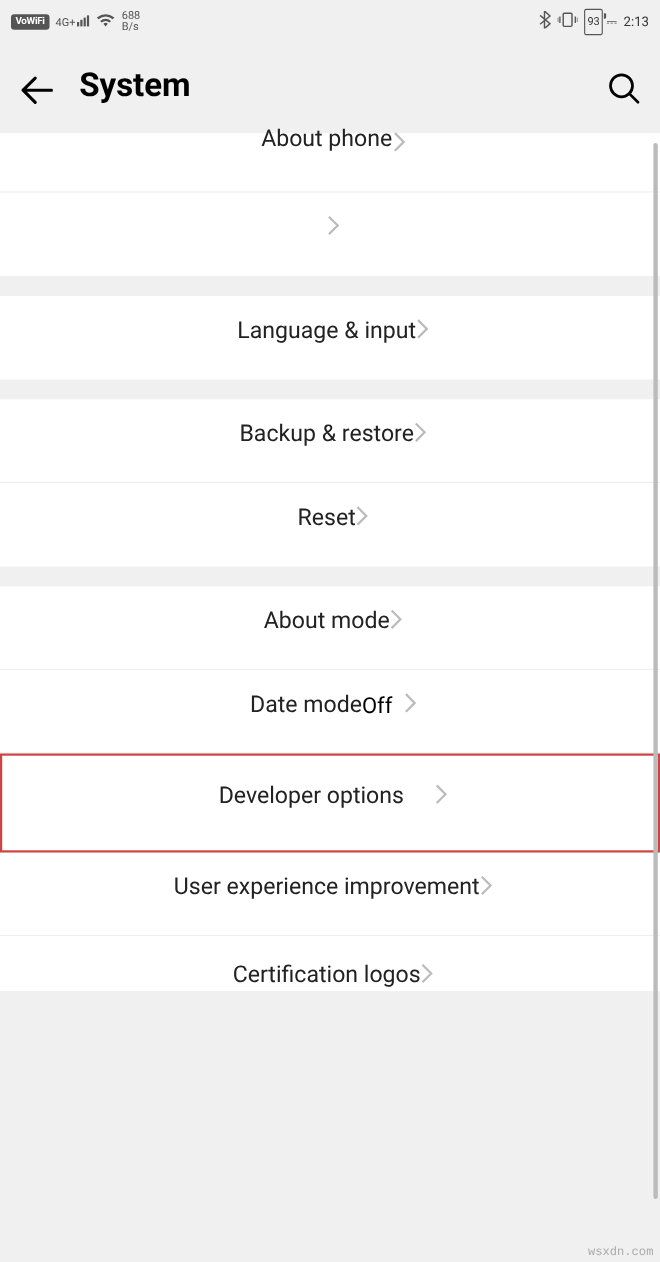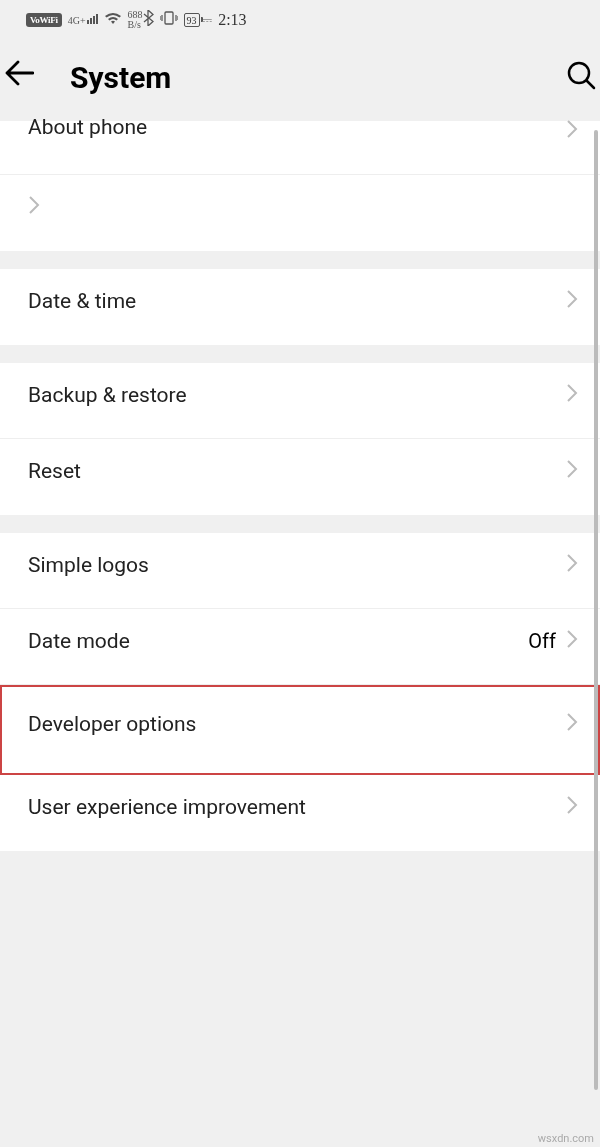--- a/index.html
+++ b/index.html
@@ -10,27 +10,27 @@
     body {
       font-family: -apple-system, BlinkMacSystemFont, "Segoe UI", Roboto, Arial, sans-serif;
       background: #f0f0f0;
       width: 600px;
       height: 1147px;
       position: relative;
       overflow: hidden;
     }
     .status-bar {
       display: flex;
-      align-items: center;
-      padding: 8px 26px 4px;
+      justify-content: space-between;
+      align-items: center;
+      padding: 8px 10px 4px;
       font-size: 14px;
       color: #333;
       background: #f0f0f0;
       height: 36px;
-      font-family: Liberation Serif, serif;
     }
     .status-left {
       display: flex;
       align-items: center;
       gap: 6px;
     }
     .status-right {
       display: flex;
       align-items: center;
       gap: 6px;
@@ -84,44 +84,44 @@
       font-size: 14px;
       color: #555;
     }
     .battery {
       display: inline-flex;
       align-items: center;
       border: 1.5px solid #555;
       border-radius: 2px;
       padding: 0 2px;
       font-size: 10px;
-      height: 14px;
+      height: 24px;
       position: relative;
     }
     .battery::after {
       content: "";
       position: absolute;
       right: -4px;
       top: 3px;
       width: 2px;
       height: 5px;
       background: #555;
       border-radius: 0 1px 1px 0;
     }
     .clock {
-      font-size: 16px;
+      font-size: 12px;
       color: #333;
     }
 
     .header {
       display: flex;
-      align-items: flex-start;
-      padding: 24px 4px 26px;
+      align-items: flex-end;
+      padding: 24px 18px 26px;
       background: #f0f0f0;
-      gap: 36px;
+      gap: 24px;
     }
     .back-arrow {
       font-size: 0;
     }
     .page-title {
       font-size: 30px;
       font-weight: bold;
       color: #000;
       flex: 1;
     }
@@ -133,21 +133,21 @@
       background: #f0f0f0;
       position: relative;
     }
     .section {
       background: #fff;
       margin-bottom: 18px;
     }
     .row {
       display: flex;
       align-items: center;
-      justify-content: space-between;
+      justify-content: center;
       padding: 0 22px 12px 28px;
       height: 76px;
       border-bottom: 1px solid #eee;
       cursor: pointer;
       position: relative;
     }
     .row:last-child {
       border-bottom: none;
     }
     .row-label {
@@ -195,20 +195,21 @@
       height: 960px;
       background: #bbb;
       border-radius: 2px;
     }
     .watermark {
       position: absolute;
       bottom: 2px;
       right: 6px;
       font-size: 11px;
       color: #aaa;
+      font-family: Liberation Mono, monospace;
     }
   </style>
 </head>
 <body>
 
 <div class="status-bar">
   <div class="status-left">
     <span class="vowifi-badge">VoWiFi</span>
     <span class="signal-group">
       <span>4G+</span>
@@ -274,21 +275,21 @@
     <div class="row">
       <span class="chevron"><svg width="12" height="20" viewBox="0 0 12 20">
             <path d="M2 2 L10 10 L2 18" stroke="#bbb" stroke-width="2" fill="none"></path>
           </svg></span>
     </div>
   </div>
 
 
   <div class="section">
     <div class="row">
-      <span class="row-label">Date &amp; time</span>
+      <span class="row-label">Language &amp; input</span>
       <span class="chevron"><svg width="12" height="20" viewBox="0 0 12 20">
             <path d="M2 2 L10 10 L2 18" stroke="#bbb" stroke-width="2" fill="none"></path>
           </svg></span>
     </div>
   </div>
 
   <div class="section">
     <div class="row">
       <span class="row-label">Backup &amp; restore</span>
       <span class="chevron"><svg width="12" height="20" viewBox="0 0 12 20">
@@ -298,21 +299,21 @@
     <div class="row">
       <span class="row-label">Reset</span>
       <span class="chevron"><svg width="12" height="20" viewBox="0 0 12 20">
             <path d="M2 2 L10 10 L2 18" stroke="#bbb" stroke-width="2" fill="none"></path>
           </svg></span>
     </div>
   </div>
 
   <div class="section section-tight">
     <div class="row">
-      <span class="row-label">Simple logos</span>
+      <span class="row-label">About mode</span>
       <span class="chevron"><svg width="12" height="20" viewBox="0 0 12 20">
             <path d="M2 2 L10 10 L2 18" stroke="#bbb" stroke-width="2" fill="none"></path>
           </svg></span>
     </div>
     <div class="row">
       <span class="row-label">Date mode</span>
       <span class="row-right">
         <span class="row-value">Off</span>
         <span class="chevron"><svg width="12" height="20" viewBox="0 0 12 20">
               <path d="M2 2 L10 10 L2 18" stroke="#bbb" stroke-width="2" fill="none"></path>
@@ -324,18 +325,24 @@
       <span class="chevron"><svg width="12" height="20" viewBox="0 0 12 20">
             <path d="M2 2 L10 10 L2 18" stroke="#bbb" stroke-width="2" fill="none"></path>
           </svg></span>
     </div>
     <div class="row">
       <span class="row-label">User experience improvement</span>
       <span class="chevron"><svg width="12" height="20" viewBox="0 0 12 20">
             <path d="M2 2 L10 10 L2 18" stroke="#bbb" stroke-width="2" fill="none"></path>
           </svg></span>
     </div>
+    <div class="row" style="border-bottom:none;height:50px;align-items:flex-end;padding-bottom:2px;">
+      <span class="row-label">Certification logos</span>
+      <span class="chevron"><svg width="12" height="20" viewBox="0 0 12 20">
+            <path d="M2 2 L10 10 L2 18" stroke="#bbb" stroke-width="2" fill="none"></path>
+          </svg></span>
+    </div>
   </div>
 
 </div>
 
 <div class="scrollbar"></div>
 <div class="watermark">wsxdn.com</div>
 
 </body></html>

